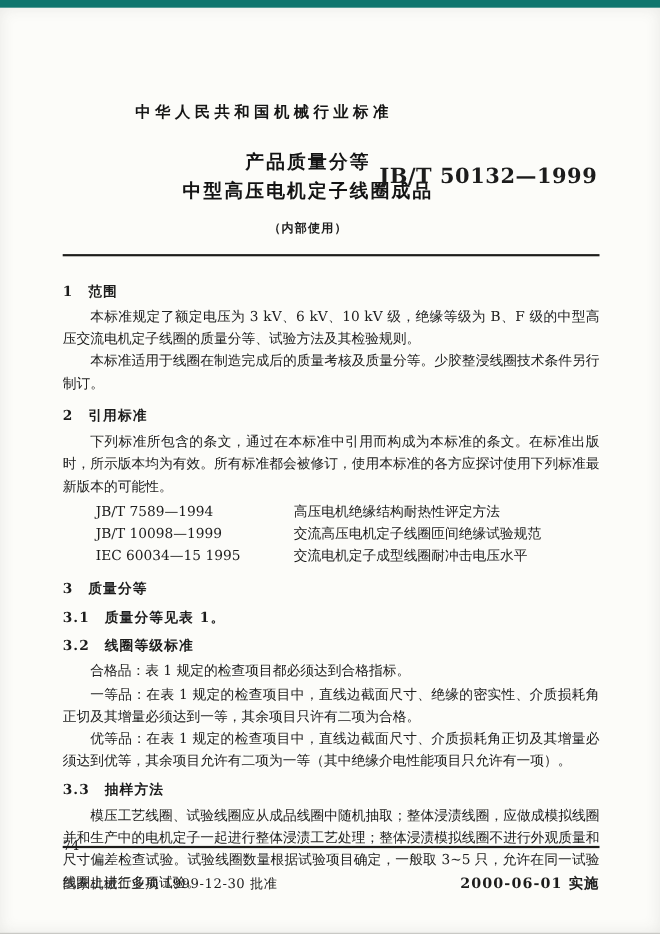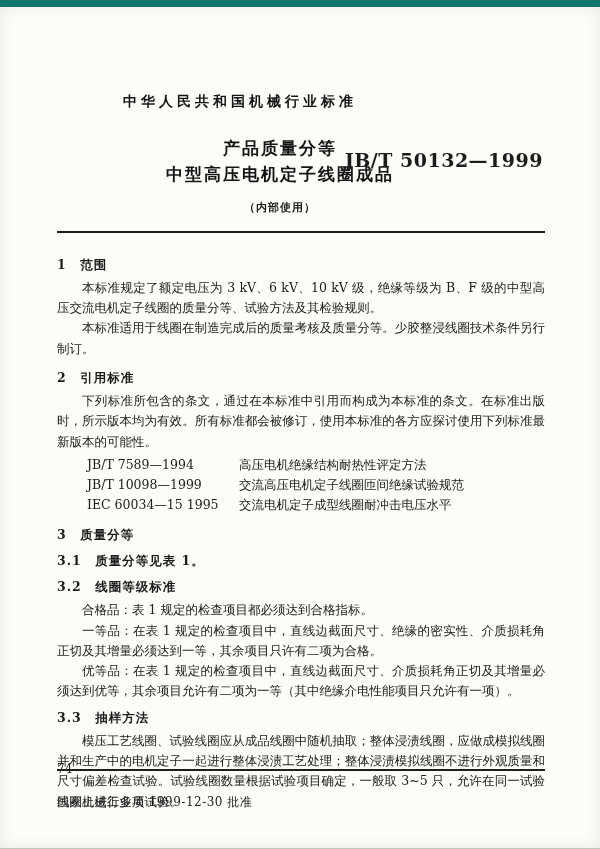--- a/index.html
+++ b/index.html
@@ -38,21 +38,21 @@
     font-size:11px; font-weight:bold; margin-top:12px; letter-spacing:1px;
   }
   .header-rule { height:2px; background:#1d1d1b; margin-top:16px; }
 
   
   .doc-body { margin-top:22px; font-size:12.5px; line-height:1.62; text-align:justify; }
   .h { font-weight:bold; margin-top:9px; margin-bottom:3px; letter-spacing:1px; }
   .p { text-indent:2em; color:#202020; }
   .sub { margin-top:6px; }
   .refs { margin:3px 0 2px 30px; }
-  .ref-row { display:flex; line-height:1.62; }
+  .ref-row { display:flex; line-height:1.62;gap:28px; }
   .ref-code { width:152px; flex:none; }
   .ref-title { flex:1; }
 
   
   .footer { position:absolute; left:57px; right:55px; top:762px; }
   .footer-rule { height:2px; background:#1d1d1b; }
   .footer-line {
     display:flex; justify-content:space-between; align-items:baseline;
     margin-top:23px; font-size:12px;
   }
@@ -112,16 +112,17 @@
       <div class="h sub">3.3　抽样方法</div>
       <div class="p">模压工艺线圈、试验线圈应从成品线圈中随机抽取；整体浸渍线圈，应做成模拟线圈并和生产中的电机定子一起进行整体浸渍工艺处理；整体浸渍模拟线圈不进行外观质量和尺寸偏差检查试验。试验线圈数量根据试验项目确定，一般取 3~5 只，允许在同一试验线圈上进行多项试验。</div>
 
     </div>
   </div>
 
   <div class="footer">
     <div class="footer-rule"></div>
     <div class="footer-line">
       <span class="approval">国家机械工业局 1999-12-30 批准</span>
+      <span class="impl">2000-06-01 实施</span>
     </div>
   </div>
   <div class="page-num">74</div>
 </div>
 
 </body></html>

